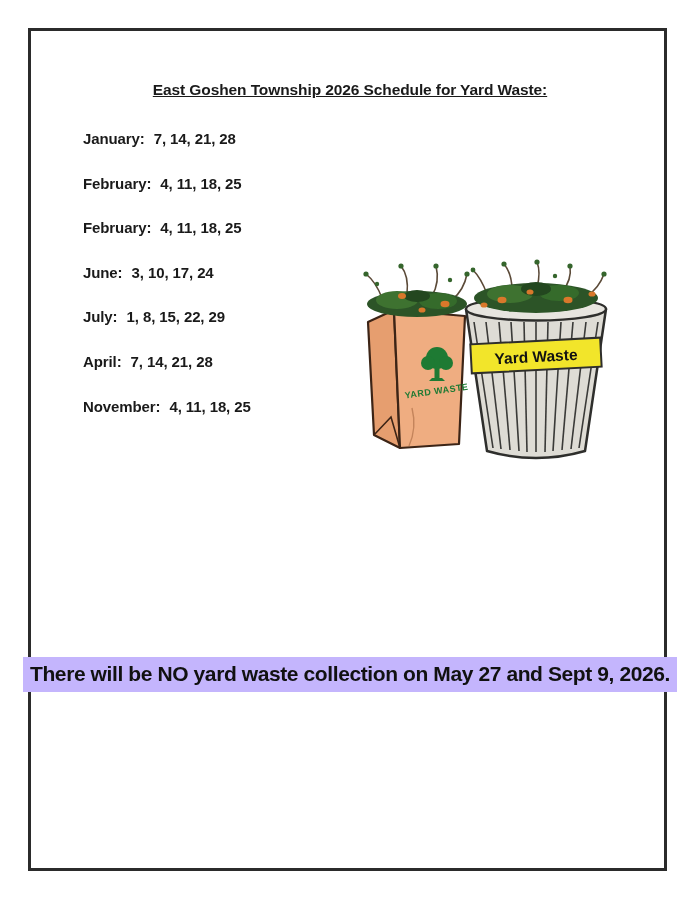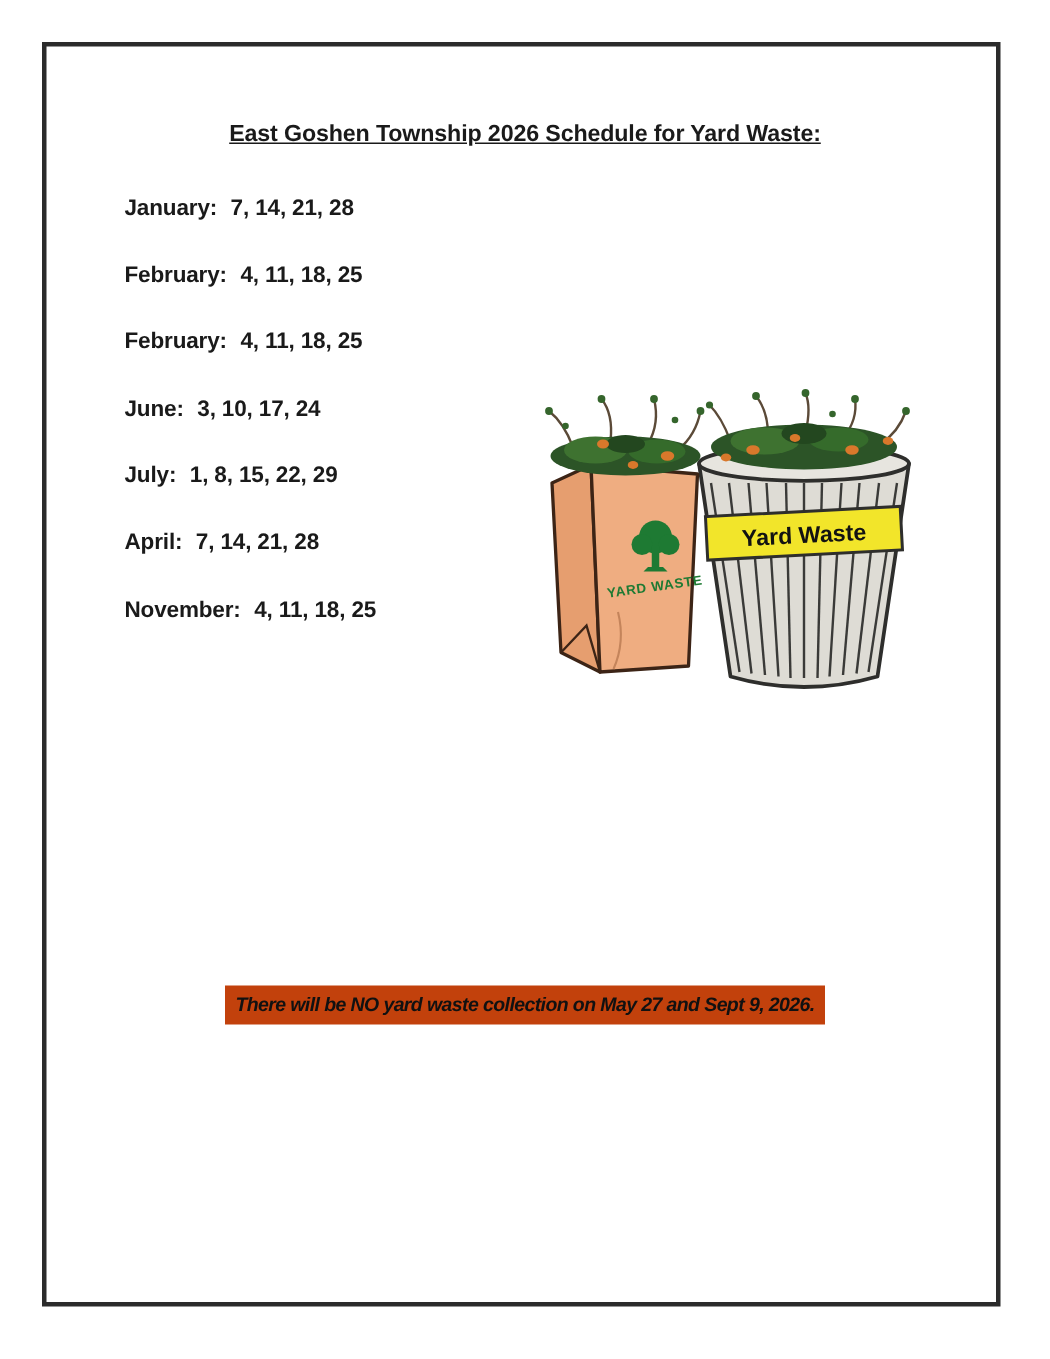--- a/index.html
+++ b/index.html
@@ -15,23 +15,23 @@
     position:absolute;top:81px;left:0;width:700px;text-align:center;
     font-size:15.5px;font-weight:bold;letter-spacing:-0.1px;
   }
   .title span{text-decoration:underline;}
   .schedule{position:absolute;left:83px;top:130px;}
   .row{height:44.6px;font-size:15px;font-weight:bold;letter-spacing:-0.1px;white-space:nowrap;}
   .row .dates{margin-left:9px;}
   .illu{position:absolute;left:352px;top:258px;width:270px;height:212px;}
   .notice-wrap{position:absolute;top:657px;left:0;width:700px;text-align:center;}
   .notice{
-    display:inline-block;background:#c2410c;color:#111111;
-    font-size:13px;font-weight:bold;letter-spacing:-0.4px;
-    padding:5px 7px 6px 7px;white-space:nowrap;font-style:italic;
+    display:inline-block;background:#c4b5fd;color:#111111;
+    font-size:21px;font-weight:bold;letter-spacing:-0.4px;
+    padding:5px 7px 6px 7px;white-space:nowrap;
   }
 </style>
 </head>
 <body>
 
 <div class="frame"></div>
 
 <div class="title">
   <span>East Goshen Township 2026 Schedule for Yard Waste:</span>
 </div>

